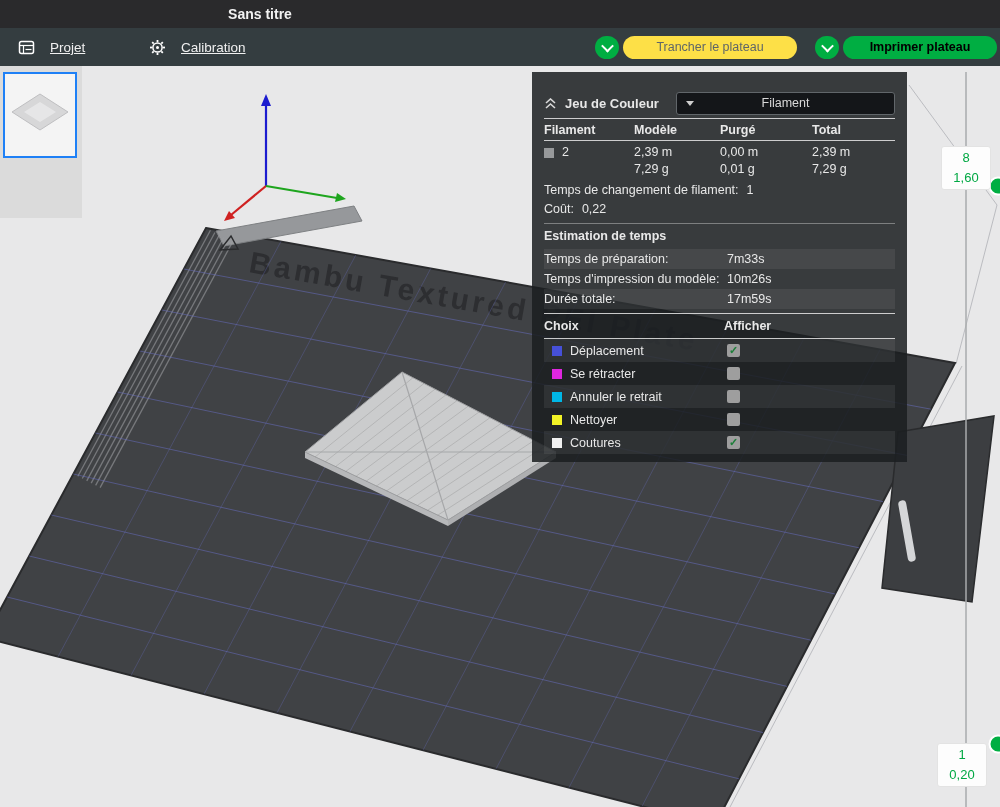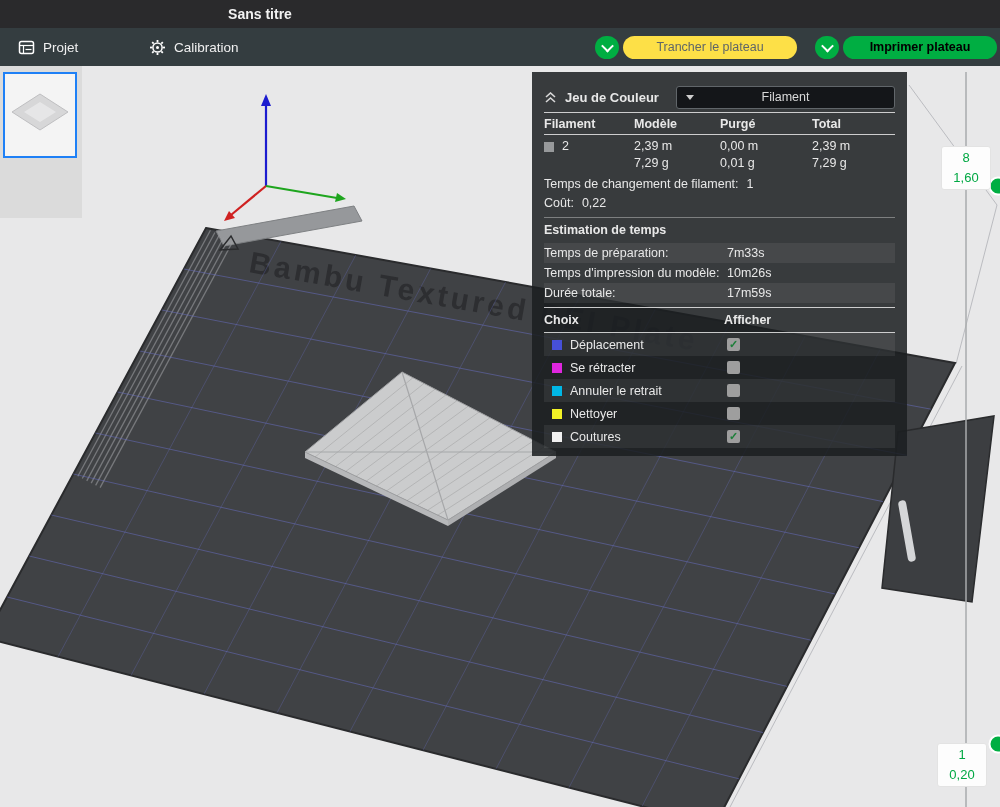--- a/index.html
+++ b/index.html
@@ -4,22 +4,22 @@
 <style>
   html,body{margin:0;padding:0;background:#555;}
   .stage{position:relative;width:1000px;height:807px;overflow:hidden;
          font-family:"Liberation Sans", sans-serif;-webkit-font-smoothing:antialiased;}
   
   .titlebar{position:absolute;left:0;top:0;width:1000px;height:28px;background:#2a2a2c;}
   .titlebar .title{position:absolute;left:190px;top:0;width:140px;height:28px;line-height:28px;
                    text-align:center;color:#f2f2f2;font-size:14px;font-weight:bold;}
   
   .toolbar{position:absolute;left:0;top:28px;width:1000px;height:38px;background:#343d40;}
-  .tool-item{position:absolute;top:0;height:38px;display:flex;align-items:center;gap:8px;
-             color:#f0f0f0;font-size:13.5px;cursor:default;}
+  .tool-item{position:absolute;top:0;height:38px;display:flex;align-items:center;gap:15px;
+             color:#f0f0f0;font-size:13.5px;cursor:default;text-decoration:underline;}
   .tool-item.project{left:18px;}
   .tool-item.calibration{left:149px;}
   .tb-right{position:absolute;left:595px;top:0;height:38px;display:flex;align-items:center;}
   .chev-btn{width:24px;height:23px;border:none;border-radius:12px;background:#00ae42;
             display:flex;align-items:center;justify-content:center;padding:0;cursor:pointer;}
   .chev-btn .chev{width:7px;height:7px;border-right:2px solid #fff;border-bottom:2px solid #fff;
                   transform:rotate(45deg) translate(-1px,-1px);}
   .pill{height:23px;border:none;border-radius:12px;font-size:12.5px;padding:0 14px;cursor:pointer;
         font-family:"Liberation Sans", sans-serif;}
   .pill-disabled{width:174px;margin-left:4px;background:#fde047;color:#5f6668;}
@@ -29,21 +29,21 @@
   .viewport{position:absolute;left:0;top:66px;width:1000px;height:741px;background:#e8e8e9;overflow:hidden;}
   #scene{position:absolute;left:0;top:0;}
   #plate-label{font-size:30px;fill:#2b2c2f;letter-spacing:3.5px;font-weight:600;opacity:.9;}
   
   .thumb-strip{position:absolute;left:0;top:0;width:82px;height:152px;background:#dbdbdb;}
   .thumb{position:absolute;left:3px;top:6px;width:74px;height:86px;background:#f4f4f4;
          border:2px solid #1e80f6;box-sizing:border-box;}
   
   .panel{position:absolute;left:532px;top:6px;width:375px;background:rgba(27,30,33,0.86);
          color:#e8e8e8;font-size:12.5px;padding:0 12px 8px 12px;box-sizing:border-box;}
-  .p-head{height:30px;display:flex;align-items:center;gap:8px;padding-top:10px;}
+  .p-head{height:30px;display:flex;align-items:center;gap:8px;padding-top:16px;}
   .p-title{font-weight:bold;font-size:13px;}
   .p-dd{margin-left:auto;width:217px;height:21px;background:#141619;border:1px solid #61666a;
         border-radius:3px;position:relative;display:flex;align-items:center;justify-content:center;
         color:#d9d9d9;cursor:pointer;}
   .dd-chev{position:absolute;left:9px;top:8px;width:0;height:0;border-left:4px solid transparent;
            border-right:4px solid transparent;border-top:5px solid #cfcfcf;}
   .hr{height:1px;background:rgba(232,232,232,0.85);}
   .hr.soft{background:rgba(255,255,255,0.35);}
   .t-head{height:21px;display:flex;align-items:center;font-weight:bold;}
   .t-row{height:40px;display:flex;align-items:flex-start;padding-top:3px;box-sizing:border-box;line-height:17px;}

